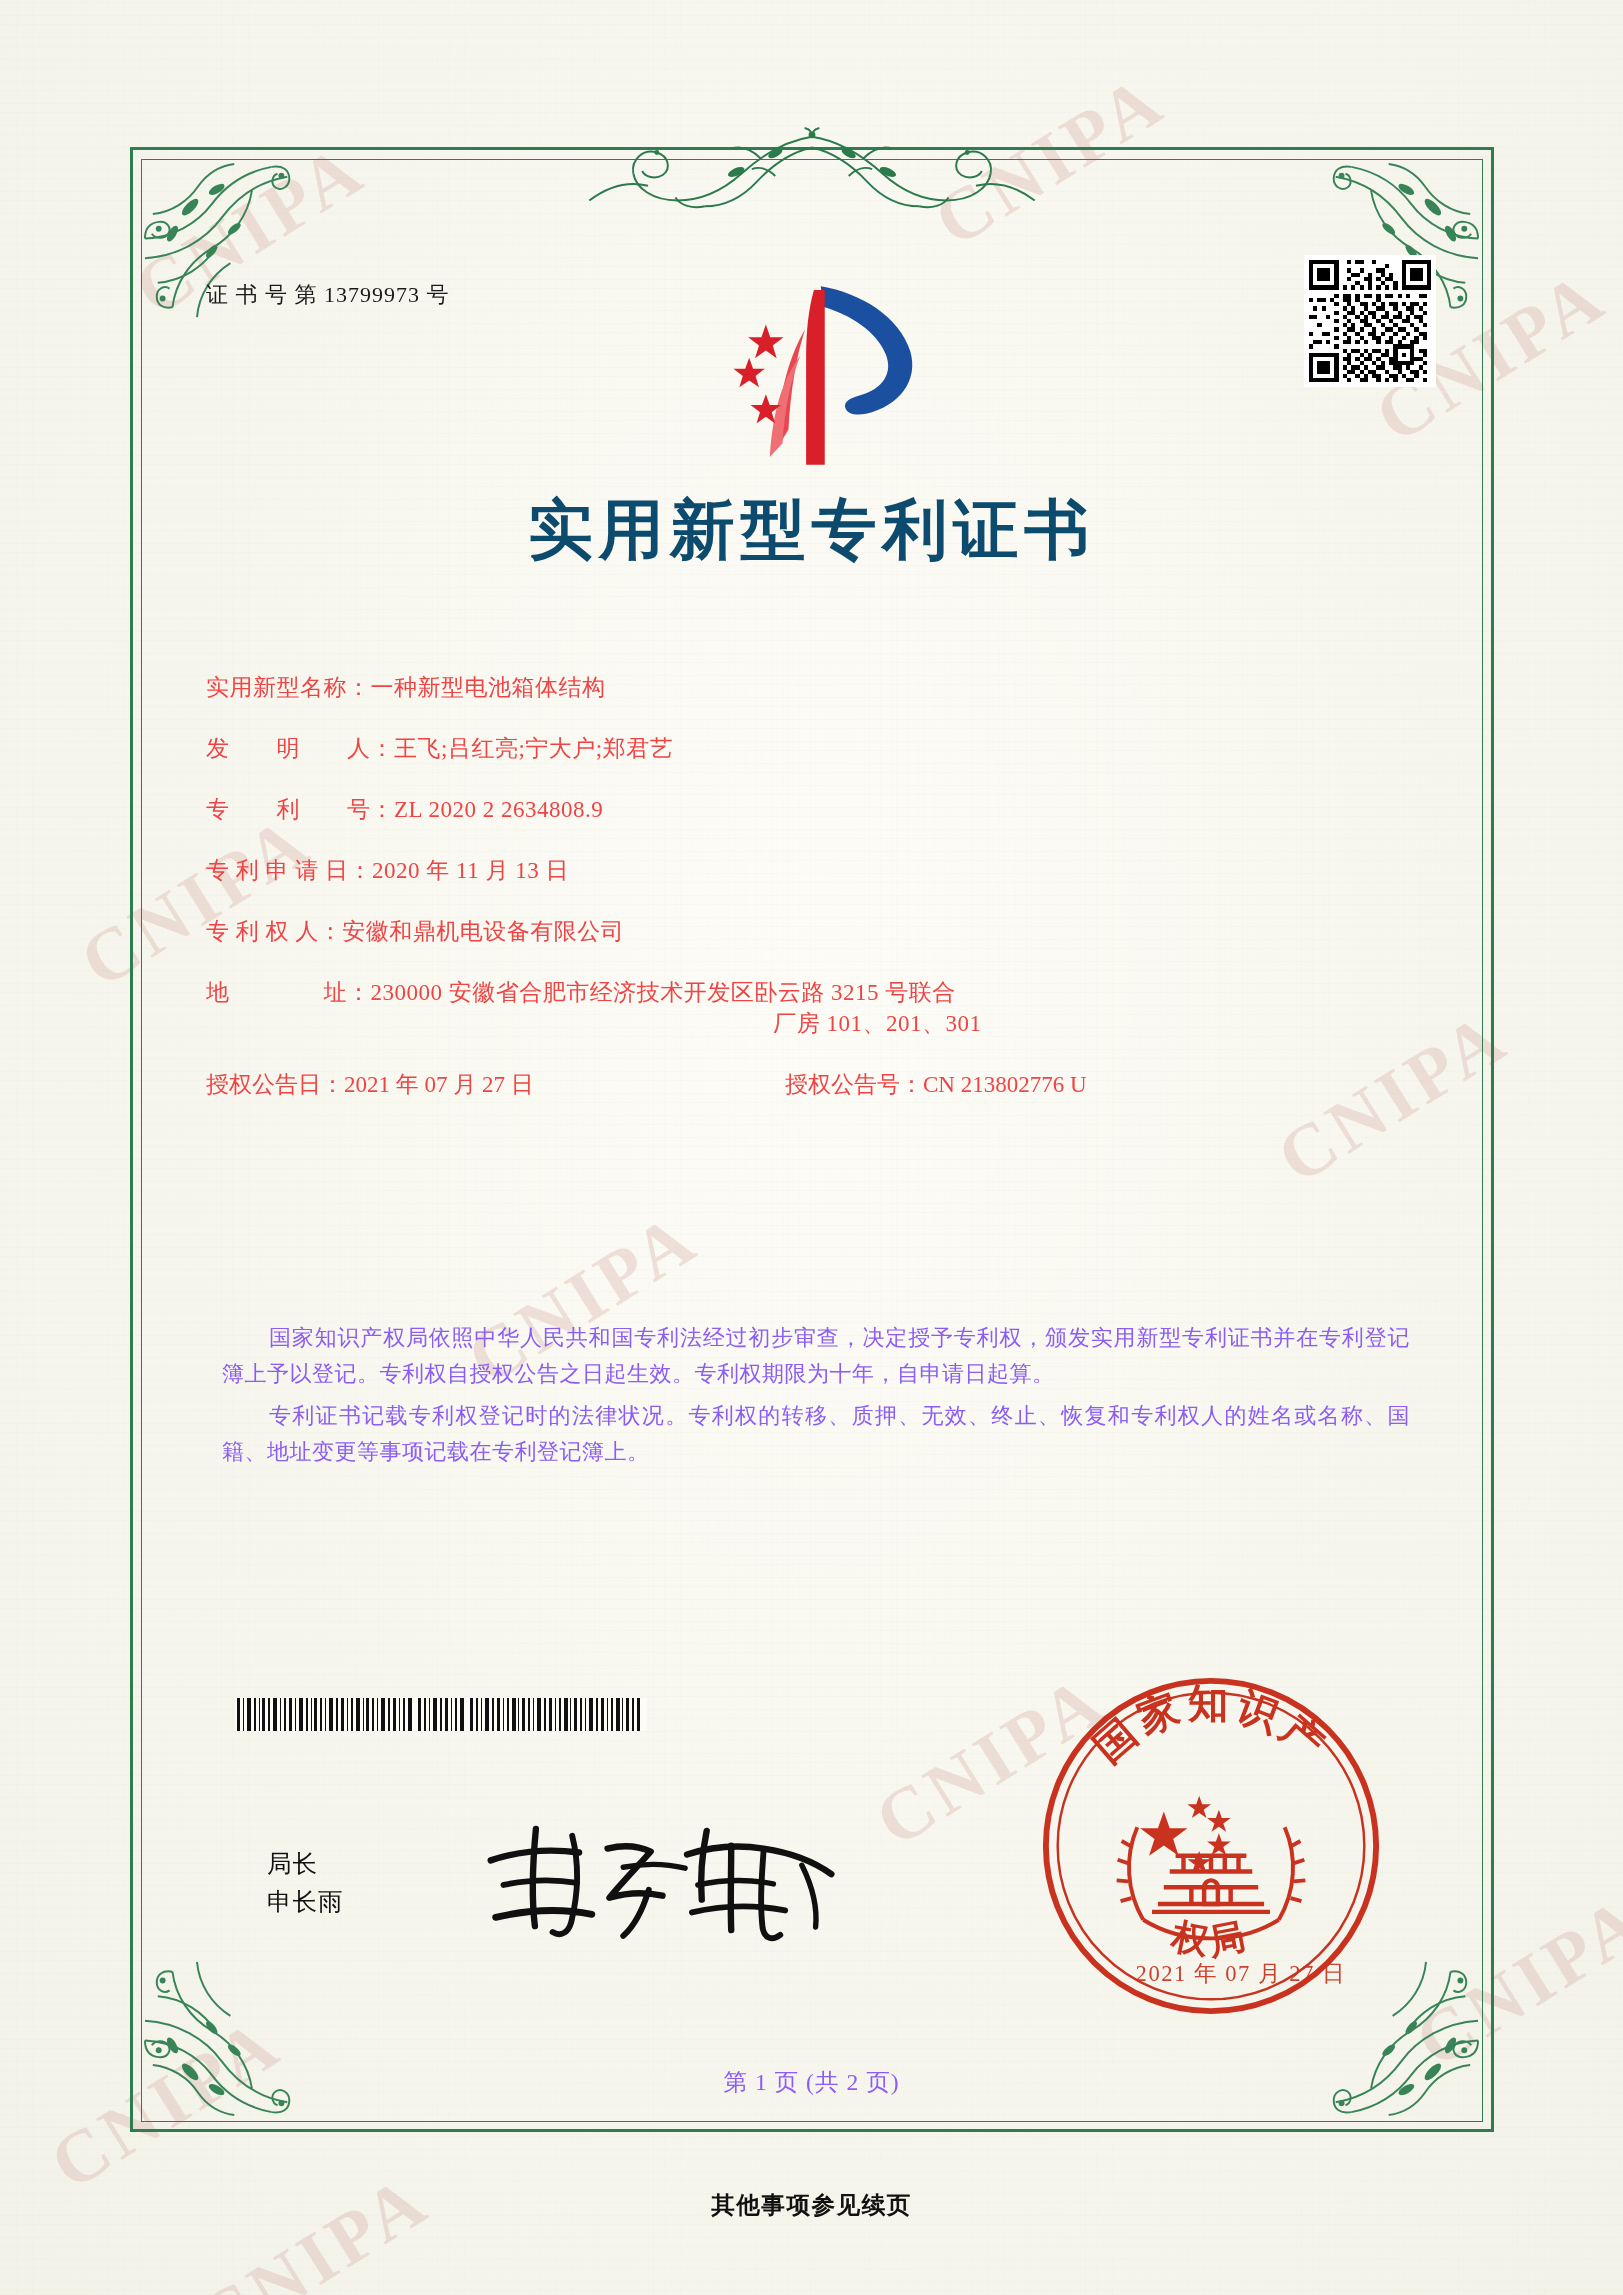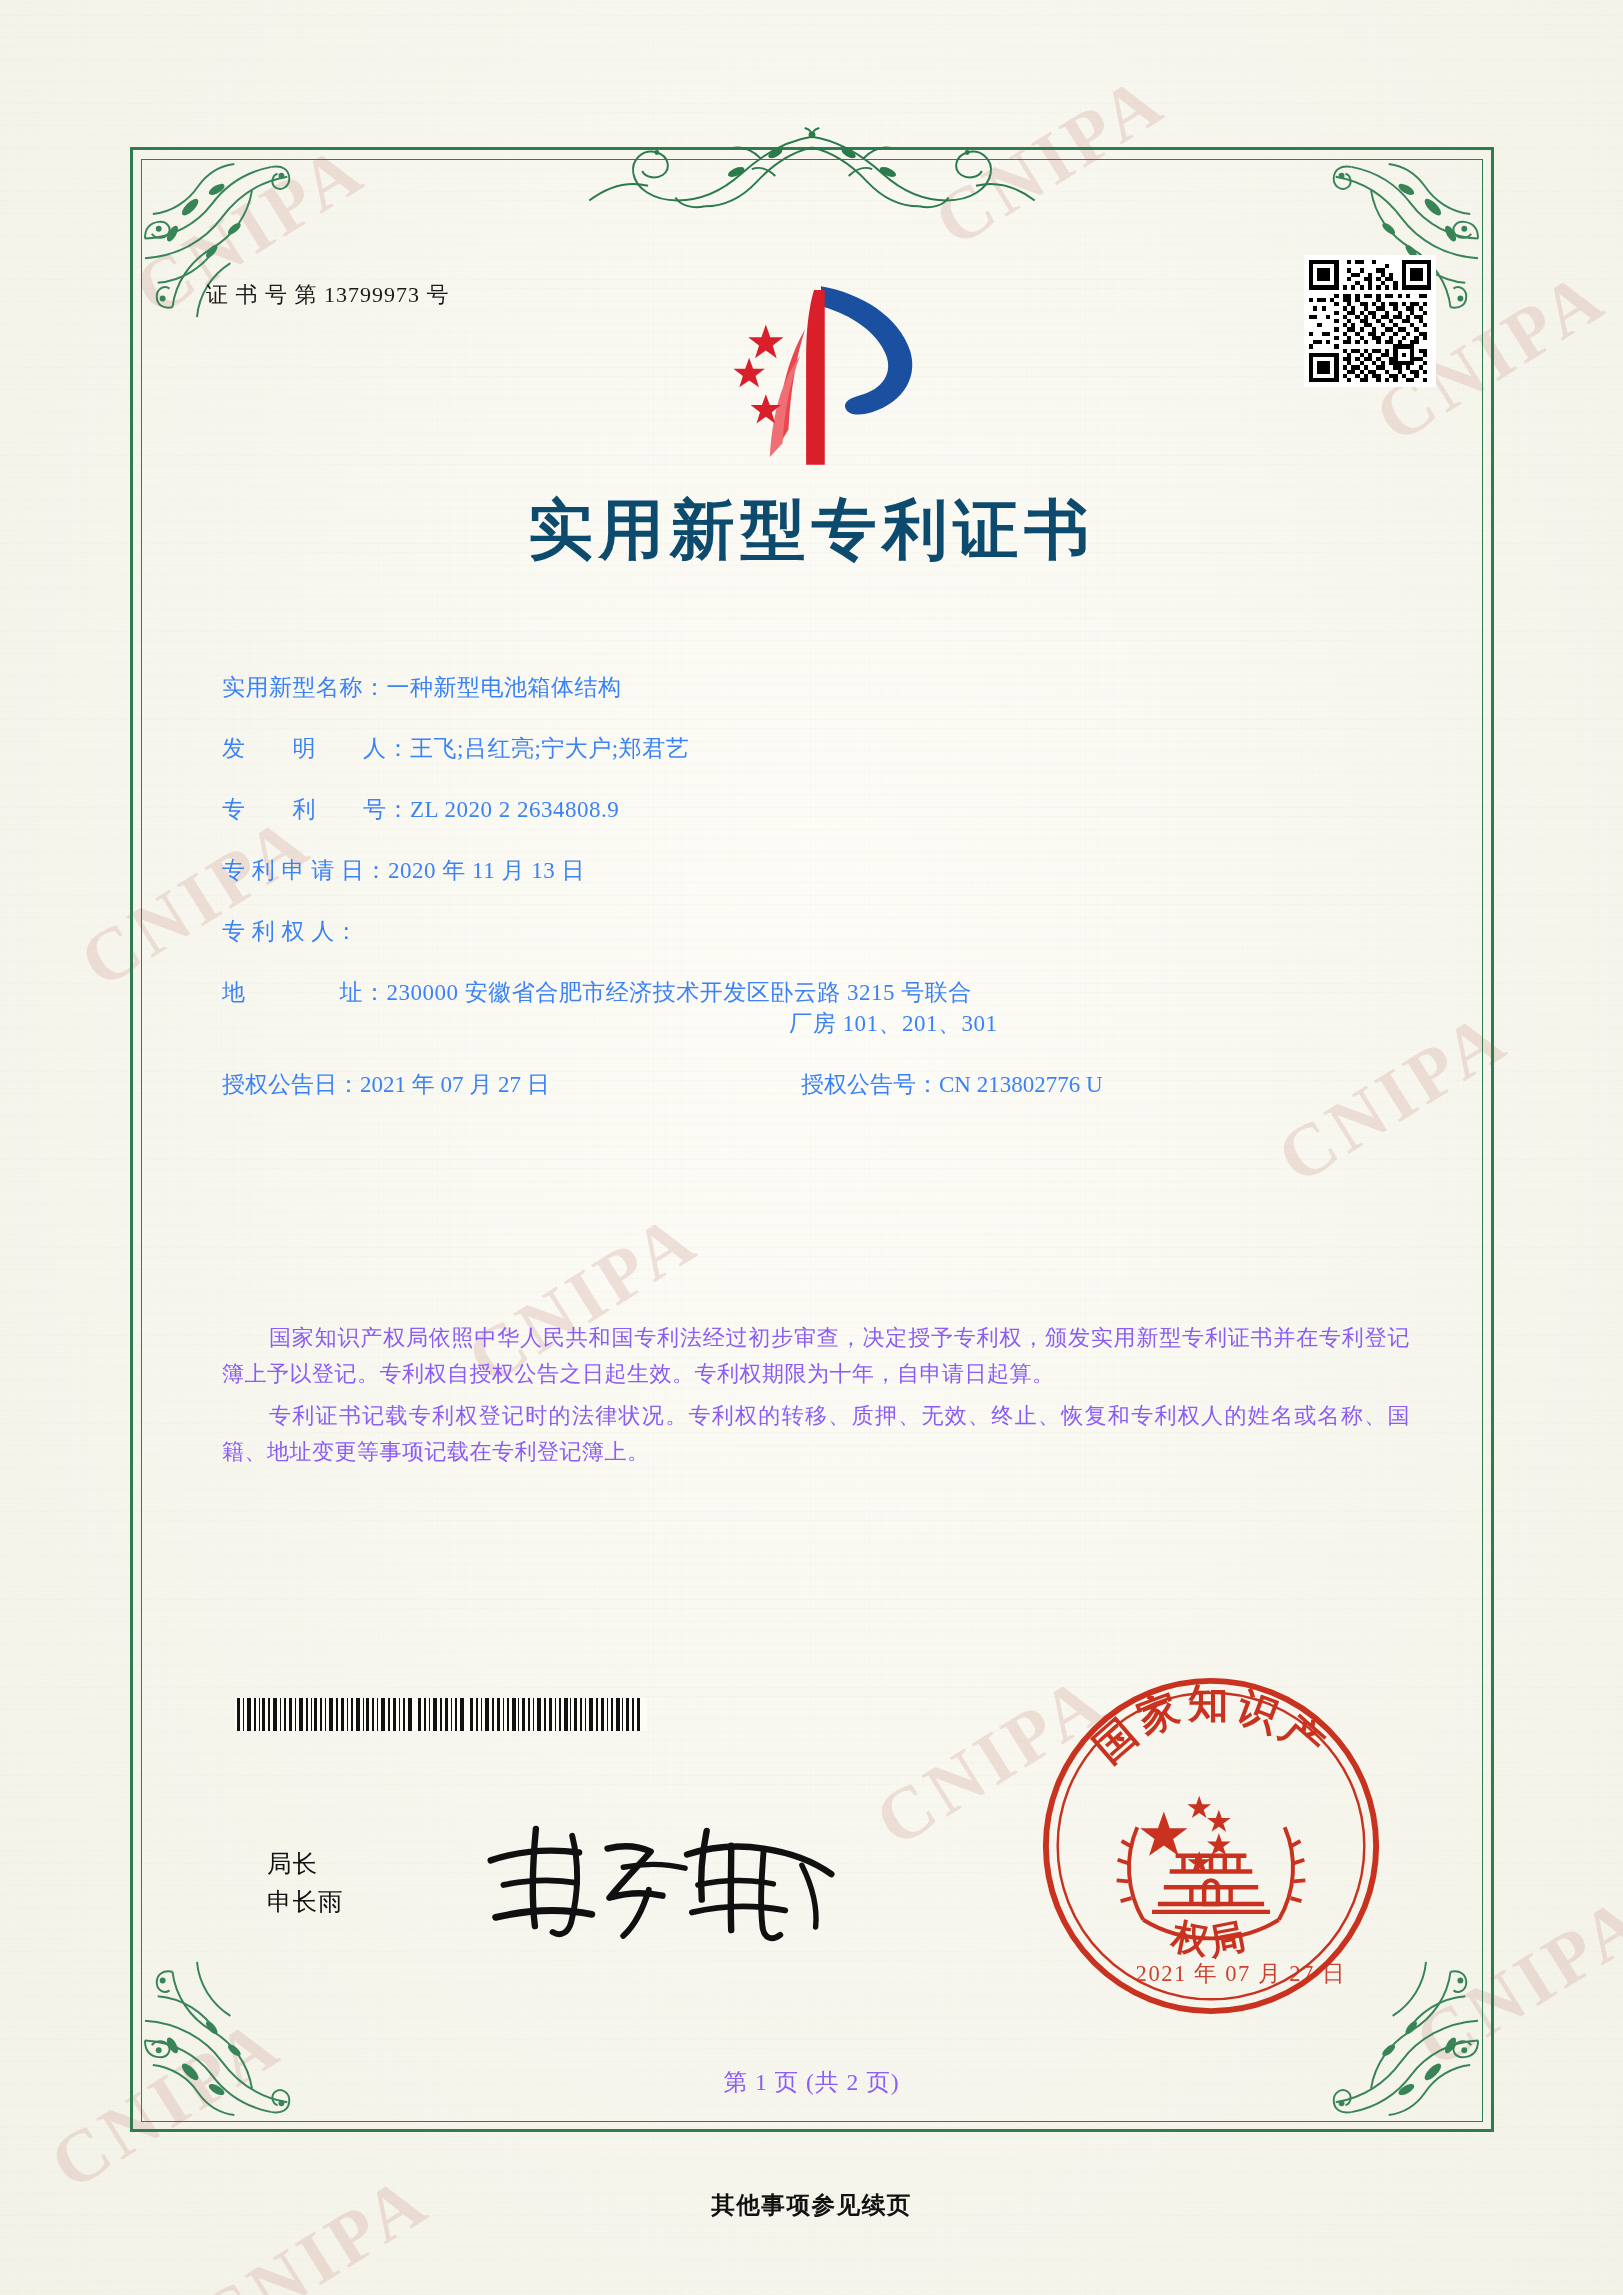--- a/index.html
+++ b/index.html
@@ -147,25 +147,25 @@
     font-size: 65px;
     font-weight: bold;
     letter-spacing: 5.9px;
     color: #0c4a6e;
     white-space: nowrap;
     font-family: "DejaVu Serif", "Liberation Serif", serif;
   }
 
   .fields {
     position: absolute;
-    left: 222px;
+    left: 206px;
     top: 672px;
     width: 1178px;
     font-size: 23px;
-    color: #3b82f6;
+    color: #ef4444;
     line-height: 1.35;
   }
   .field-row {
     display: flex;
     align-items: flex-start;
     margin-bottom: 30px;
     white-space: nowrap;
   }
   .field-label {
     flex: 0 0 auto;
@@ -507,20 +507,21 @@
       <div class="field-row">
         <span class="field-label">专　　利　　号：</span>
         <span class="field-value">ZL 2020 2 2634808.9</span>
       </div>
       <div class="field-row">
         <span class="field-label">专 利 申 请 日：</span>
         <span class="field-value">2020 年 11 月 13 日</span>
       </div>
       <div class="field-row">
         <span class="field-label">专 利 权 人：</span>
+        <span class="field-value">安徽和鼎机电设备有限公司</span>
       </div>
       <div class="field-row">
         <span class="field-label">地　　　　址：</span>
         <span class="field-value">
           <span>230000 安徽省合肥市经济技术开发区卧云路 3215 号联合</span>
           <span class="line2">厂房 101、201、301</span>
         </span>
       </div>
       <div class="field-row">
         <span class="inline-split">

